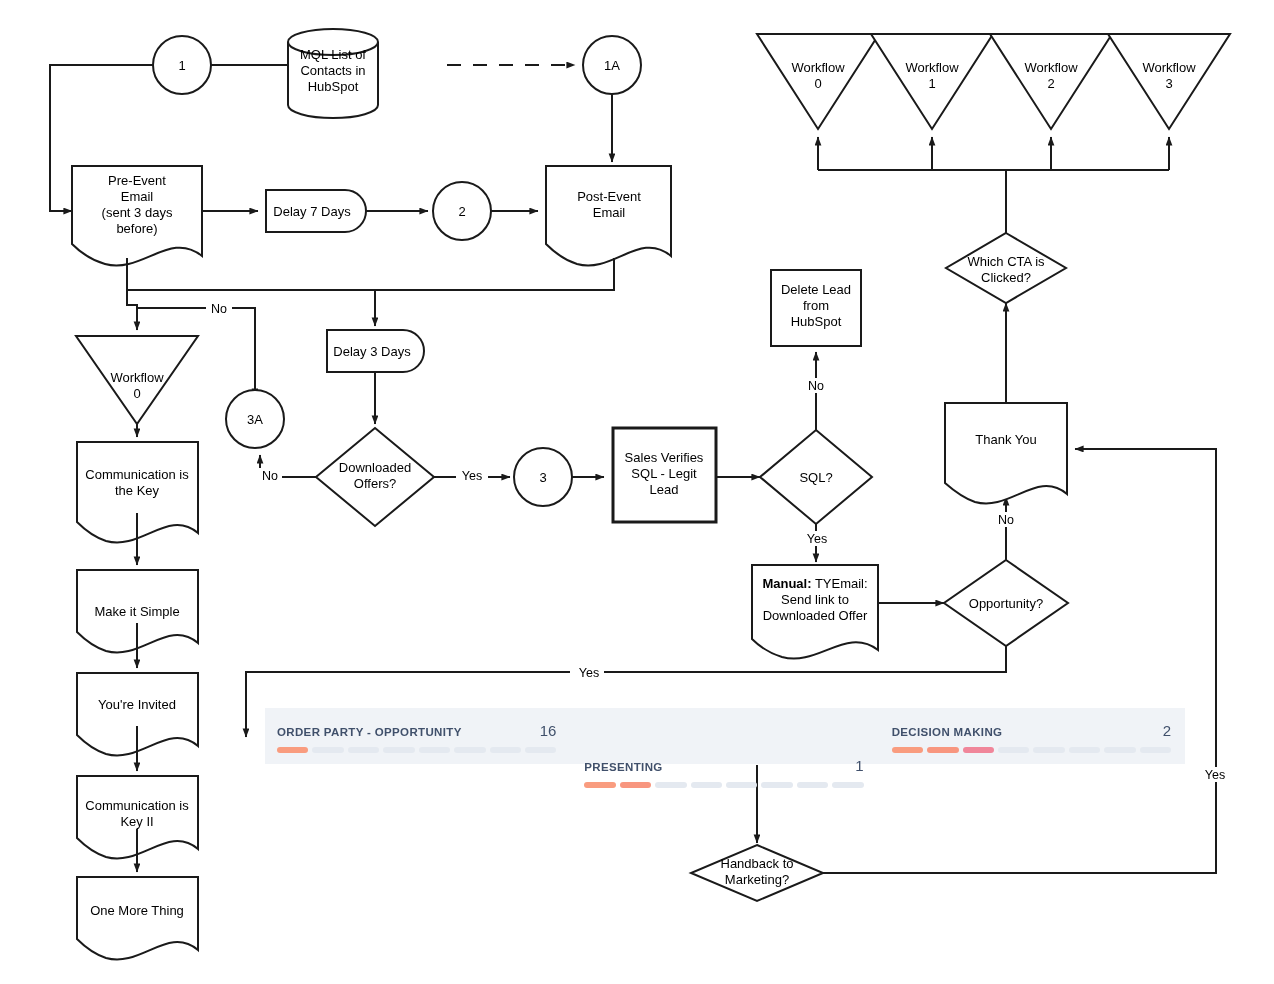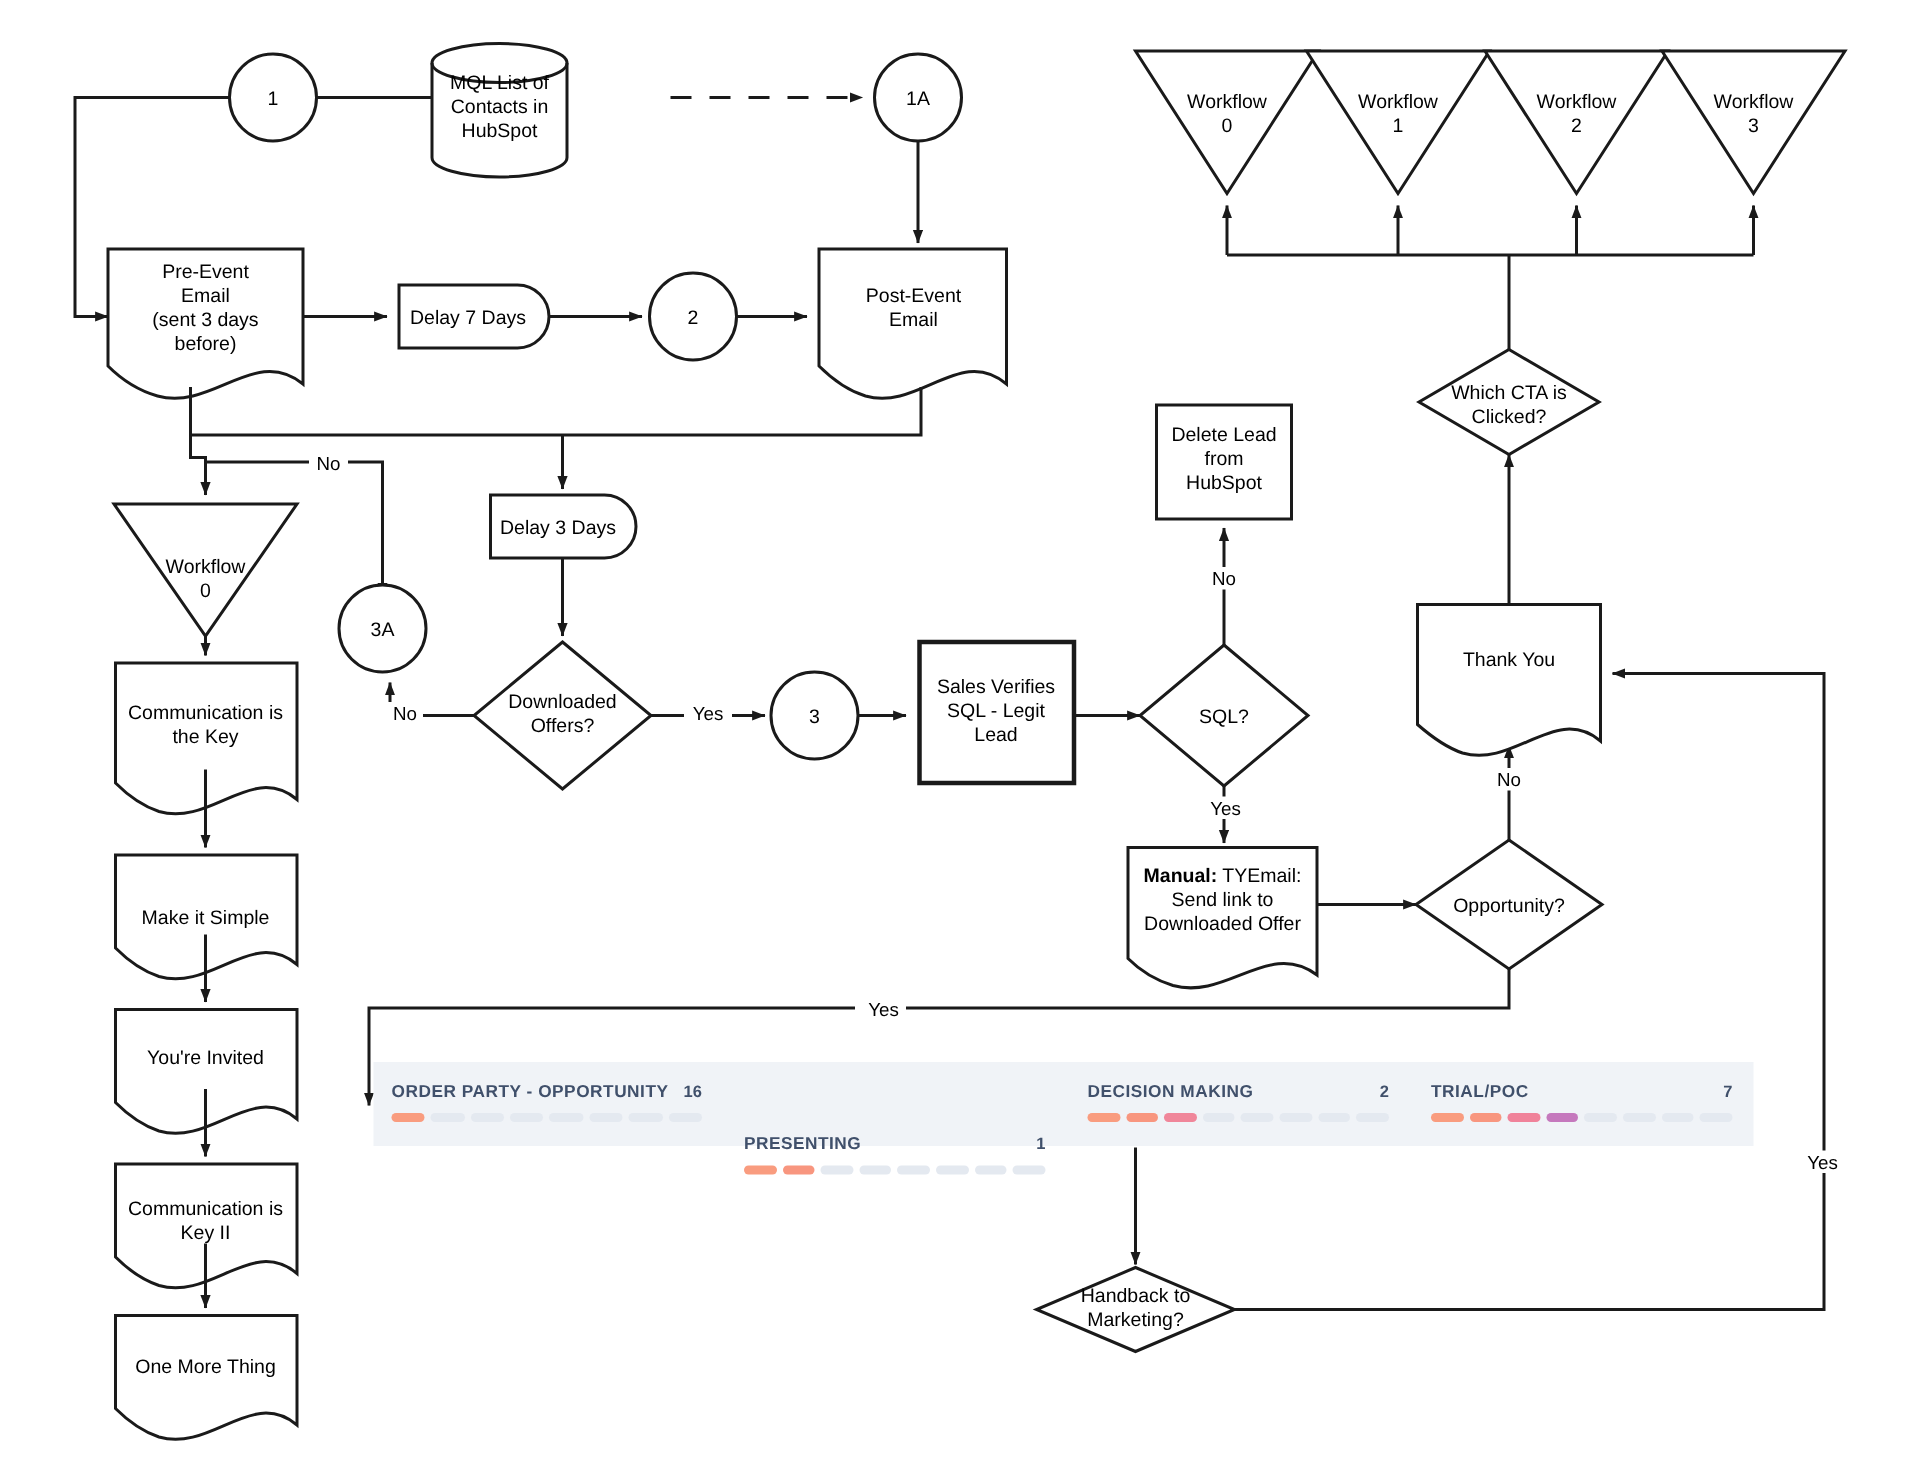--- a/index.html
+++ b/index.html
@@ -10,21 +10,21 @@
   .edgeLabel{font-family:"Liberation Sans",sans-serif;font-size:12.5px;fill:#000;}
   .shape{stroke:#1a1a1a;stroke-width:2;fill:#ffffff;}
   .shape.thick{stroke-width:3;}
   .line{stroke:#1a1a1a;stroke-width:2;fill:none;}
 
   
   #pipeline{position:absolute;box-sizing:border-box;display:flex;align-items:flex-start;}
   .pipe-group{display:flex;flex-direction:column;justify-content:flex-start;height:100%;padding-top:14px;box-sizing:border-box;}
   .pipe-head{display:flex;align-items:baseline;justify-content:space-between;}
   .pipe-name{font-size:11.5px;font-weight:bold;letter-spacing:.35px;white-space:nowrap;}
-  .pipe-count{font-size:11px;font-weight:bold;padding-left:10px;}
+  .pipe-count{font-size:15px;font-weight:normal;padding-left:10px;}
   .pipe-bars{display:flex;gap:4px;margin-top:8px;}
   .pipe-seg{height:6px;border-radius:3px;flex:1 1 0;}
 </style>
 </head>
 <body>
 
 <div id="stage">
 
   <svg id="flow" width="1274" height="984" viewBox="0 0 1274 984">
     <defs>
@@ -260,21 +260,21 @@
       <path class="shape" d="M757,845 L823,873 L757,901 L691,873 Z"></path>
       <text class="nodeText" x="757" y="868" text-anchor="middle">Handback to</text>
       <text class="nodeText" x="757" y="884" text-anchor="middle">Marketing?</text>
     </g>
 
     <path class="line" d="M823,873 H1216 V449 H1075" marker-end="url(#arrow)"></path>
     <rect x="1198" y="767" width="34" height="15" fill="#fff"></rect>
     <text class="edgeLabel" x="1215" y="779" text-anchor="middle">Yes</text>
   </svg>
 
-  <div id="pipeline" style="left: 249px; top: 708px; width: 920px; height: 56px; background: rgb(240, 243, 247); color: rgb(64, 80, 107);">
+  <div id="pipeline" style="left: 265px; top: 708px; width: 920px; height: 56px; background: rgb(240, 243, 247); color: rgb(64, 80, 107);">
       <div class="pipe-group" style="flex: 1 1 0px; padding-left: 12px; padding-right: 14px;">
         <div class="pipe-head">
           <span class="pipe-name">ORDER PARTY - OPPORTUNITY</span>
           <span class="pipe-count">16</span>
         </div>
         <div class="pipe-bars">
           <div class="pipe-seg" style="background: rgb(249, 156, 127);"></div>
           <div class="pipe-seg" style="background: rgb(228, 233, 240);"></div>
           <div class="pipe-seg" style="background: rgb(228, 233, 240);"></div>
           <div class="pipe-seg" style="background: rgb(228, 233, 240);"></div>
@@ -309,31 +309,15 @@
           <div class="pipe-seg" style="background: rgb(249, 156, 127);"></div>
           <div class="pipe-seg" style="background: rgb(248, 150, 127);"></div>
           <div class="pipe-seg" style="background: rgb(240, 134, 154);"></div>
           <div class="pipe-seg" style="background: rgb(228, 233, 240);"></div>
           <div class="pipe-seg" style="background: rgb(228, 233, 240);"></div>
           <div class="pipe-seg" style="background: rgb(228, 233, 240);"></div>
           <div class="pipe-seg" style="background: rgb(228, 233, 240);"></div>
           <div class="pipe-seg" style="background: rgb(228, 233, 240);"></div>
         </div>
       </div>
-      <div class="pipe-group" style="flex: 1 1 0px; padding-left: 14px; padding-right: 14px;">
-        <div class="pipe-head">
-          <span class="pipe-name">TRIAL/POC</span>
-          <span class="pipe-count">7</span>
-        </div>
-        <div class="pipe-bars">
-          <div class="pipe-seg" style="background: rgb(249, 156, 127);"></div>
-          <div class="pipe-seg" style="background: rgb(248, 150, 127);"></div>
-          <div class="pipe-seg" style="background: rgb(240, 130, 154);"></div>
-          <div class="pipe-seg" style="background: rgb(197, 120, 189);"></div>
-          <div class="pipe-seg" style="background: rgb(228, 233, 240);"></div>
-          <div class="pipe-seg" style="background: rgb(228, 233, 240);"></div>
-          <div class="pipe-seg" style="background: rgb(228, 233, 240);"></div>
-          <div class="pipe-seg" style="background: rgb(228, 233, 240);"></div>
-        </div>
-      </div>
     </div>
 
 </div>
 
 </body></html>

